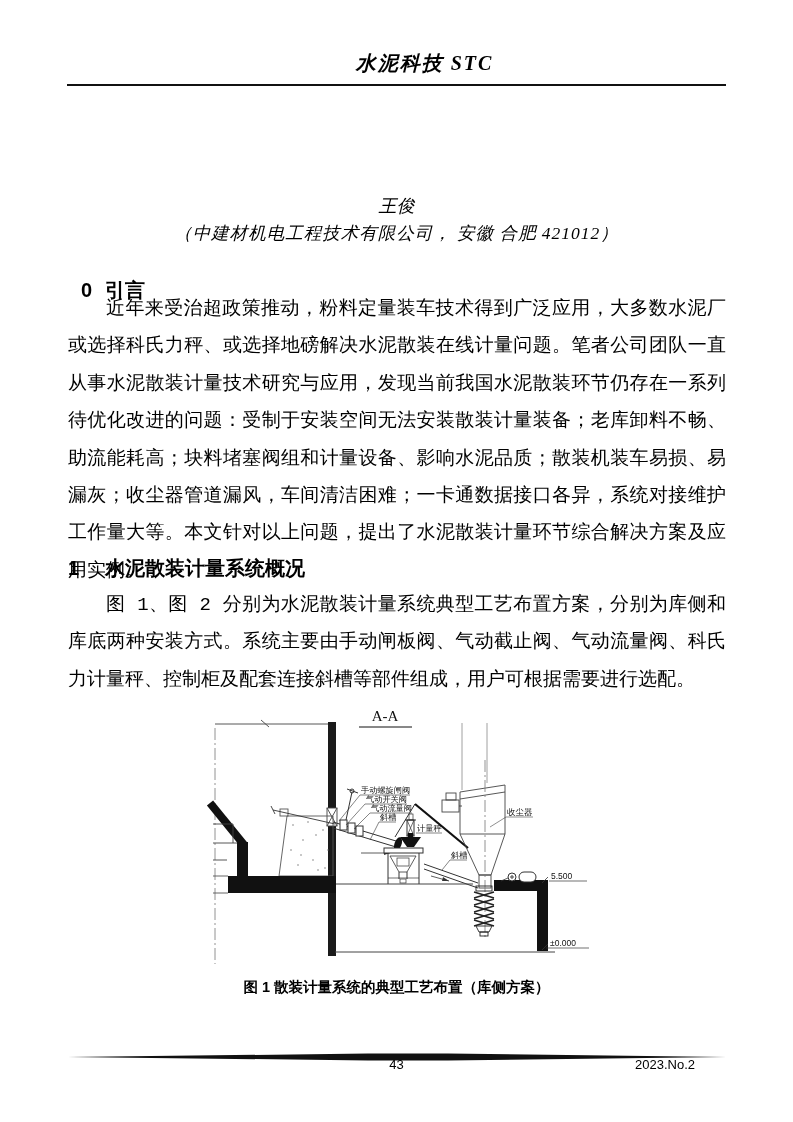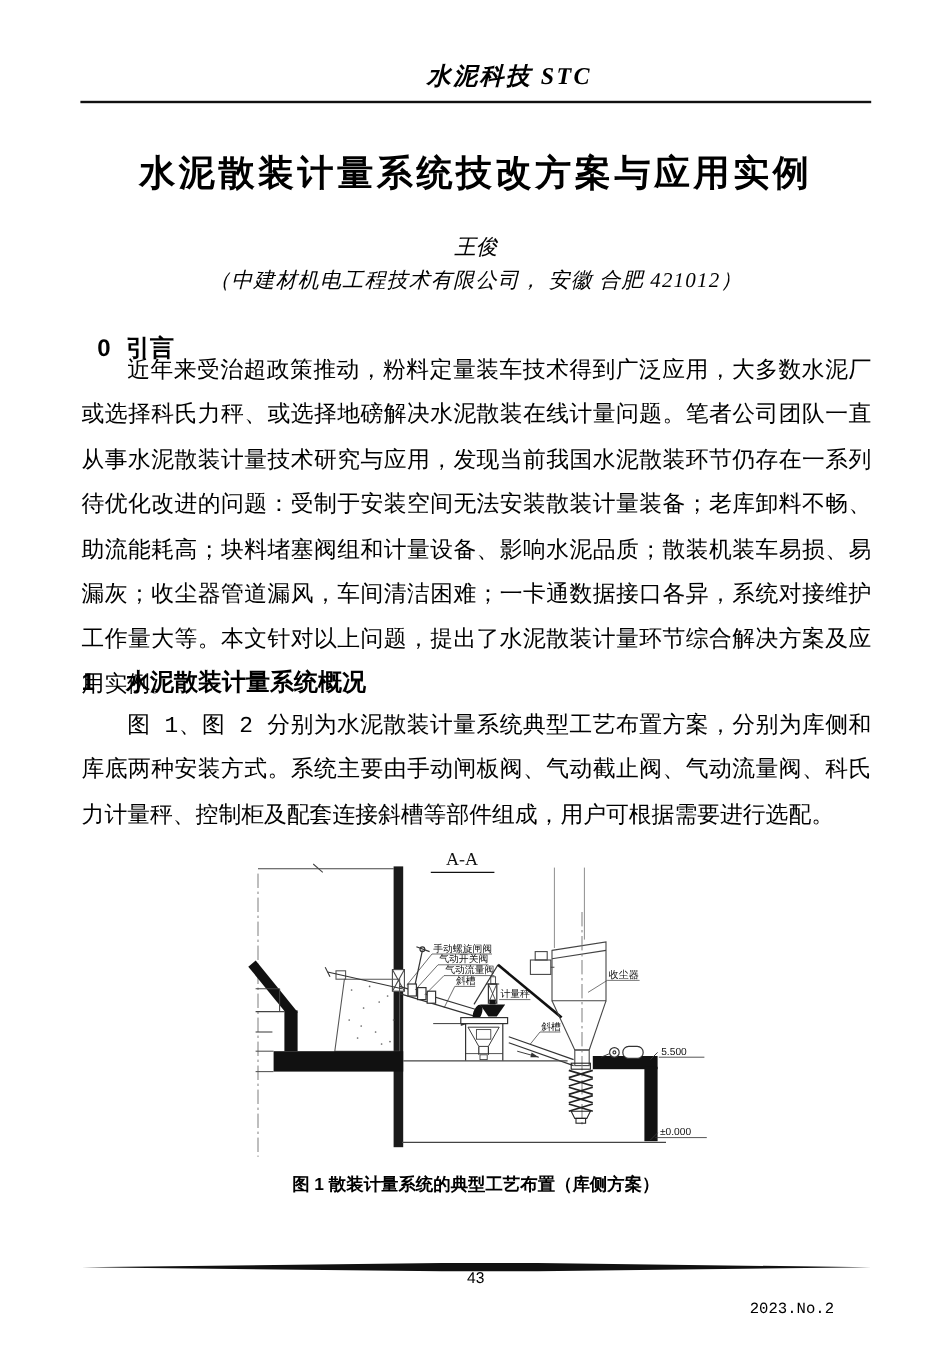--- a/index.html
+++ b/index.html
@@ -30,36 +30,35 @@
   #para-1{top:587px;}
 
   .figure-wrap{position:absolute;top:700px;left:183px;width:440px;height:275px;}
   .figure-caption{position:absolute;top:978px;left:0;width:100%;text-align:center;
         font-size:14.5px;font-weight:bold;font-family:"Liberation Sans", sans-serif;}
 
   .footer-bar{position:absolute;top:1047px;left:68px;width:658px;height:8px;}
   .footer-page-number{position:absolute;top:1057px;left:0;width:100%;text-align:center;
         font-size:13px;font-family:"Liberation Sans", sans-serif;}
   .footer-issue{position:absolute;top:1057px;right:98px;font-size:13px;
-        font-family:Liberation Mono, monospace;margin-top:26px;}
+        font-family:Liberation Sans, sans-serif;}
 
   svg text{font-family:"Liberation Sans", sans-serif;fill:#111;}
   .cad-label{font-size:8.2px;}
   .elev-label{font-size:8.5px;}
   .view-label{font-size:15px;font-family:"Liberation Serif", serif;}
 </style>
 </head>
 <body>
 
 <div class="page">
 
   <div class="journal-title">水泥科技 STC</div>
   <div class="header-rule"></div>
 
-  <div class="article-title">水泥散装计量系统技改方案与应用实例</div>
   <div class="author">王俊</div>
   <div class="affiliation">（中建材机电工程技术有限公司，  安徽  合肥  421012）</div>
 
   <h2 class="section-heading" id="heading-0" style="margin:0;"><span class="num">0</span><span>引言</span></h2>
 
   <p class="body-para" id="para-0" style="margin:0;">近年来受治超政策推动，粉料定量装车技术得到广泛应用，大多数水泥厂或选择科氏力秤、或选择地磅解决水泥散装在线计量问题。笔者公司团队一直从事水泥散装计量技术研究与应用，发现当前我国水泥散装环节仍存在一系列待优化改进的问题：受制于安装空间无法安装散装计量装备；老库卸料不畅、助流能耗高；块料堵塞阀组和计量设备、影响水泥品质；散装机装车易损、易漏灰；收尘器管道漏风，车间清洁困难；一卡通数据接口各异，系统对接维护工作量大等。本文针对以上问题，提出了水泥散装计量环节综合解决方案及应用实例。</p>
 
   <h2 class="section-heading" id="heading-1" style="margin:0;"><span class="num">1</span><span>水泥散装计量系统概况</span></h2>
 
   <p class="body-para" id="para-1" style="margin:0;">图 1、图 2 分别为水泥散装计量系统典型工艺布置方案，分别为库侧和库底两种安装方式。系统主要由手动闸板阀、气动截止阀、气动流量阀、科氏力计量秤、控制柜及配套连接斜槽等部件组成，用户可根据需要进行选配。</p>

